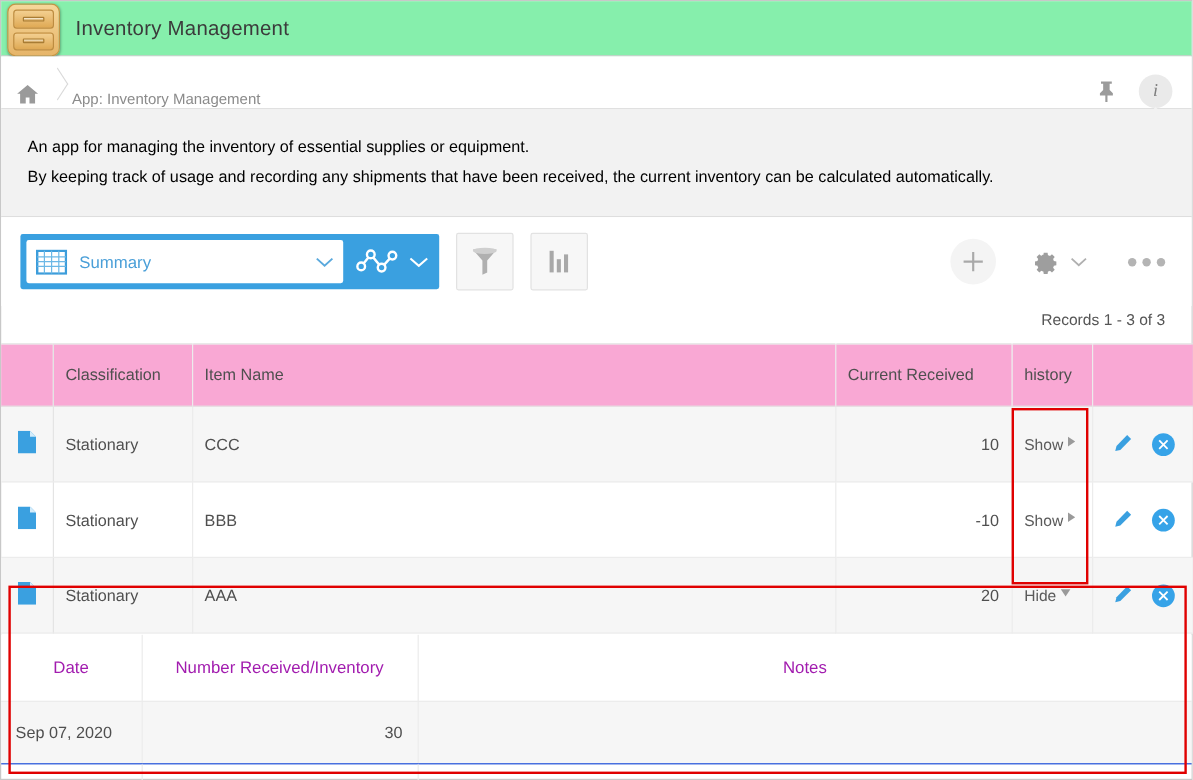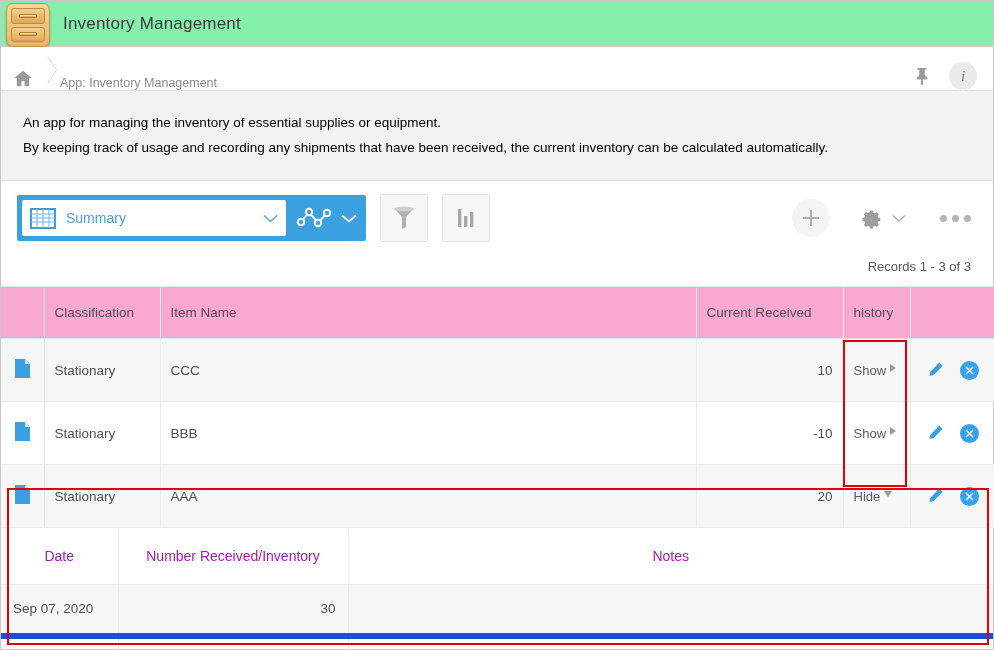--- a/index.html
+++ b/index.html
@@ -154,21 +154,21 @@
 
   
   .sub-wrap { position: relative; margin-top: 1px; }
   .sub-table th {
     font-weight: normal; font-size: 14px; color: #a21caf; text-align: center;
     padding: 14px 12px; height: 55px; border-bottom: 1px solid #ececec;
     border-right: 1px solid #ececec; background: #fff; vertical-align: middle;
   }
   .sub-table td {
     font-size: 13.5px; color: #4f4f4f; padding: 6px 12px; height: 52px;
-    border-bottom: 6px solid #1d4ed8; border-right: 1px solid #ececec;
+    border-bottom: 1px solid #1d4ed8; border-right: 1px solid #ececec;
     vertical-align: middle;
   }
   .sub-table tr.alt td { background: #f6f6f6; }
   .s-date { width: 117px; }
   .s-num  { width: 230px; text-align: right; }
   .s-notes { border-right: none !important; }
 
   
   .anno {
     position: absolute; border: 2px solid #e00000; pointer-events: none; z-index: 20;

